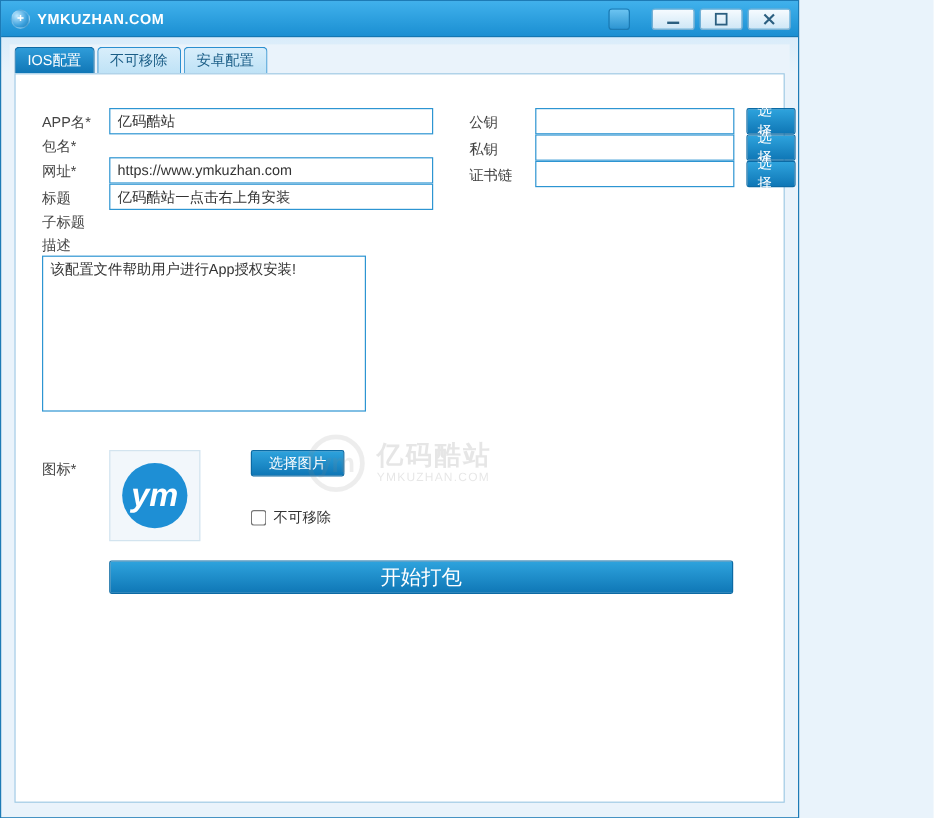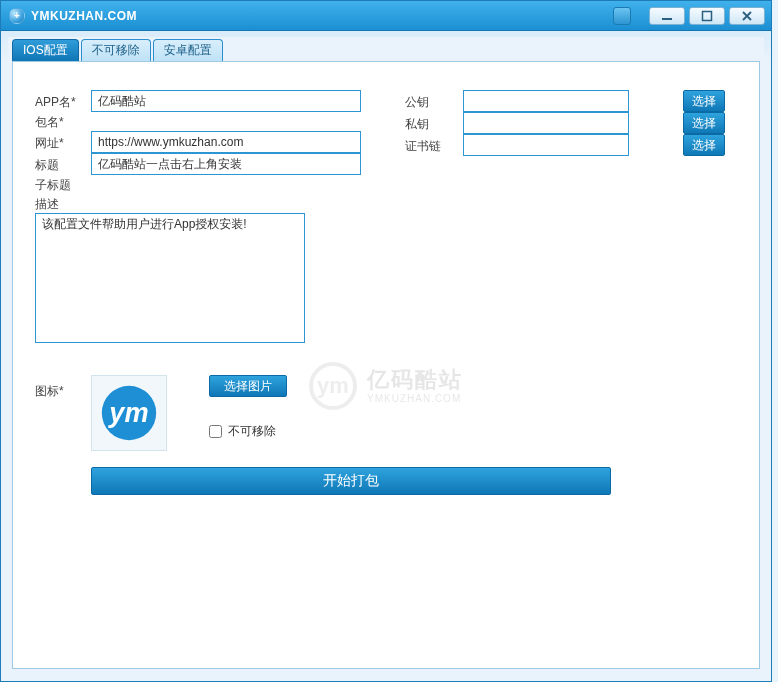--- a/index.html
+++ b/index.html
@@ -1,21 +1,21 @@
 <!DOCTYPE html>
 <html><head>
 <meta charset="utf-8">
 <style>
   * { box-sizing: border-box; margin: 0; padding: 0; }
   html, body { width: 778px; height: 682px; overflow: hidden; font-family: "Microsoft YaHei", Arial, sans-serif; font-size: 12px; }
   body { background: #e9f3fb; }
 
   
   .window {
-    width: 772px; height: 682px;
+    width: 666px; height: 682px;
     background: linear-gradient(to bottom, #34a6e4 0, #2994d6 30px, #d9ecfa 30px, #e9f3fb 60px);
     border: 1px solid #1d7bb6;
     position: relative;
   }
   .titlebar {
     height: 30px;
     background: linear-gradient(to bottom, #40b1ec, #1b8fd2);
     display: flex; align-items: center;
     padding: 0 6px 0 8px;
     color: #fff;
@@ -127,21 +127,21 @@
     padding: 0 8px;
     background: linear-gradient(#2ea3dd,#0f77b6);
     border: 1px solid #0b6aa4;
     color: #fff;
     font-size: 12px;
     border-radius: 2px;
     display: inline-flex; align-items: center; justify-content: center;
     cursor: pointer;
   }
   .btn.small { min-width: 38px; }
-  .btn.wide { width: 520px; height: 28px; font-size: 14px; }
+  .btn.wide { width: 520px; height: 28px; font-size: 17px; }
   .rightcol .row { gap: 10px; }
   .rightcol .lbl { width: 48px; }
   .rightcol .btn { margin-left: auto; }
 
   .iconrow {
     display:flex; align-items:flex-start;
     margin-top: 32px;
   }
   .iconrow .lbl { padding-top: 8px; }
   .thumb {

